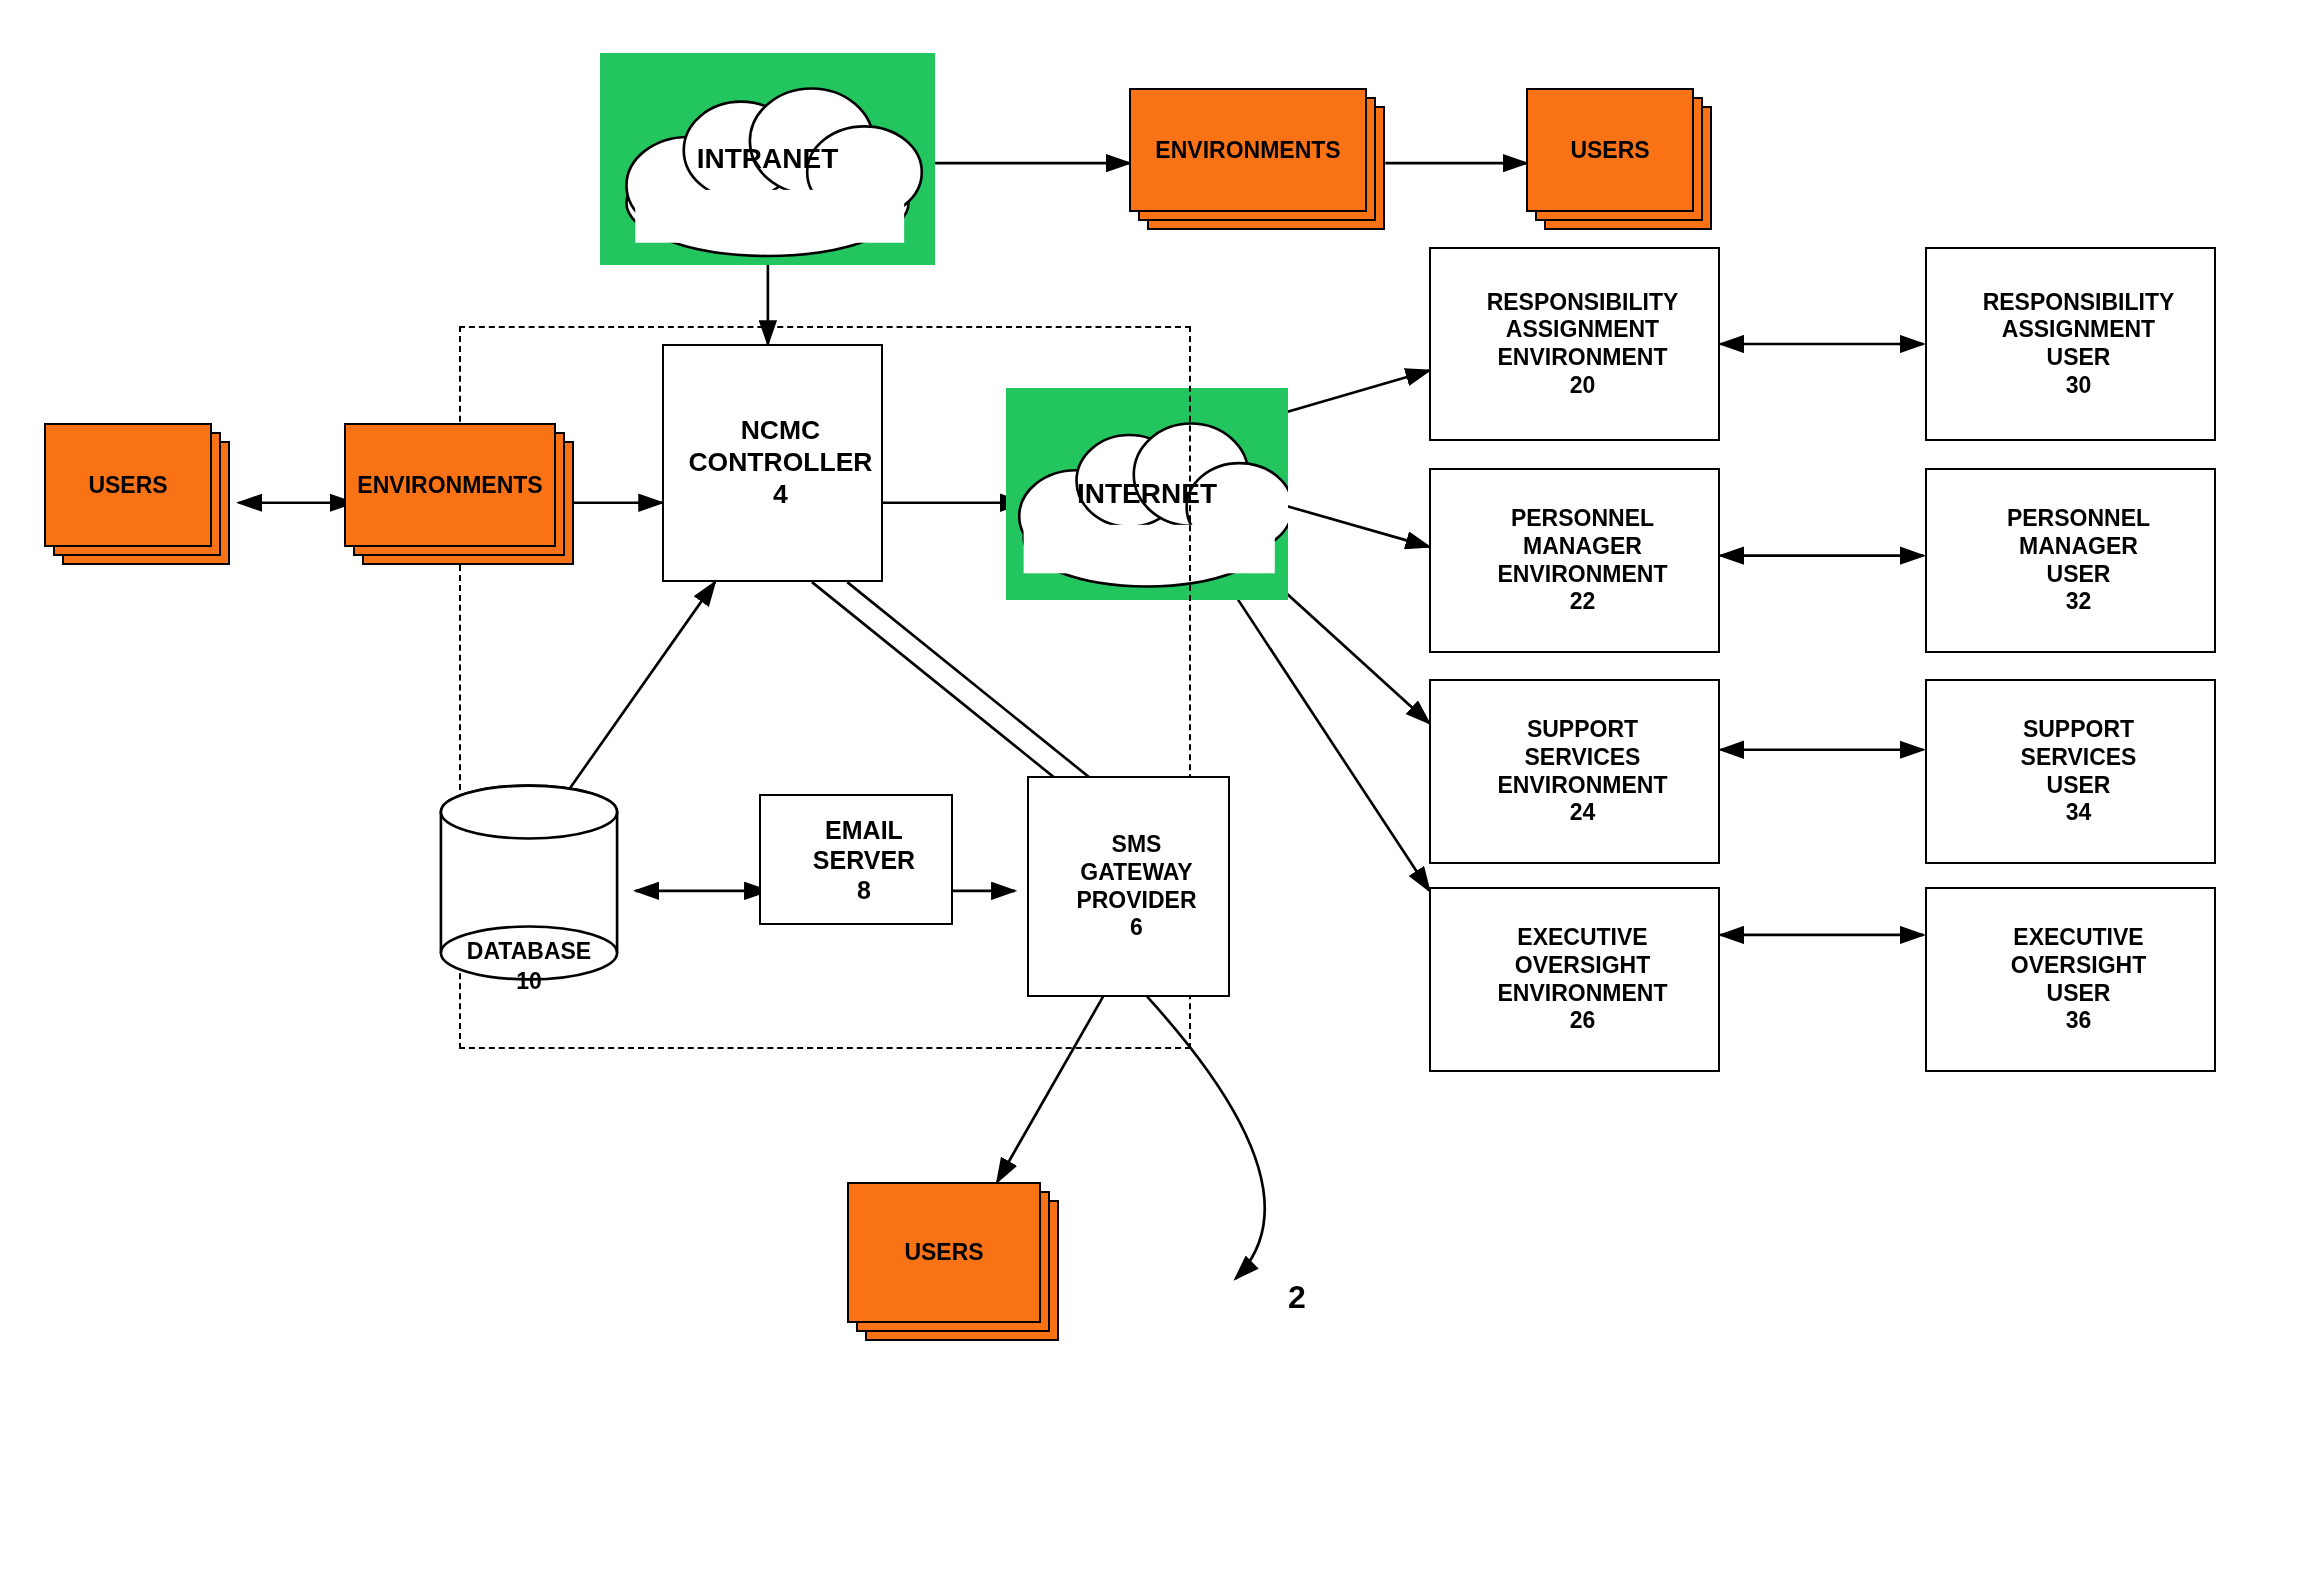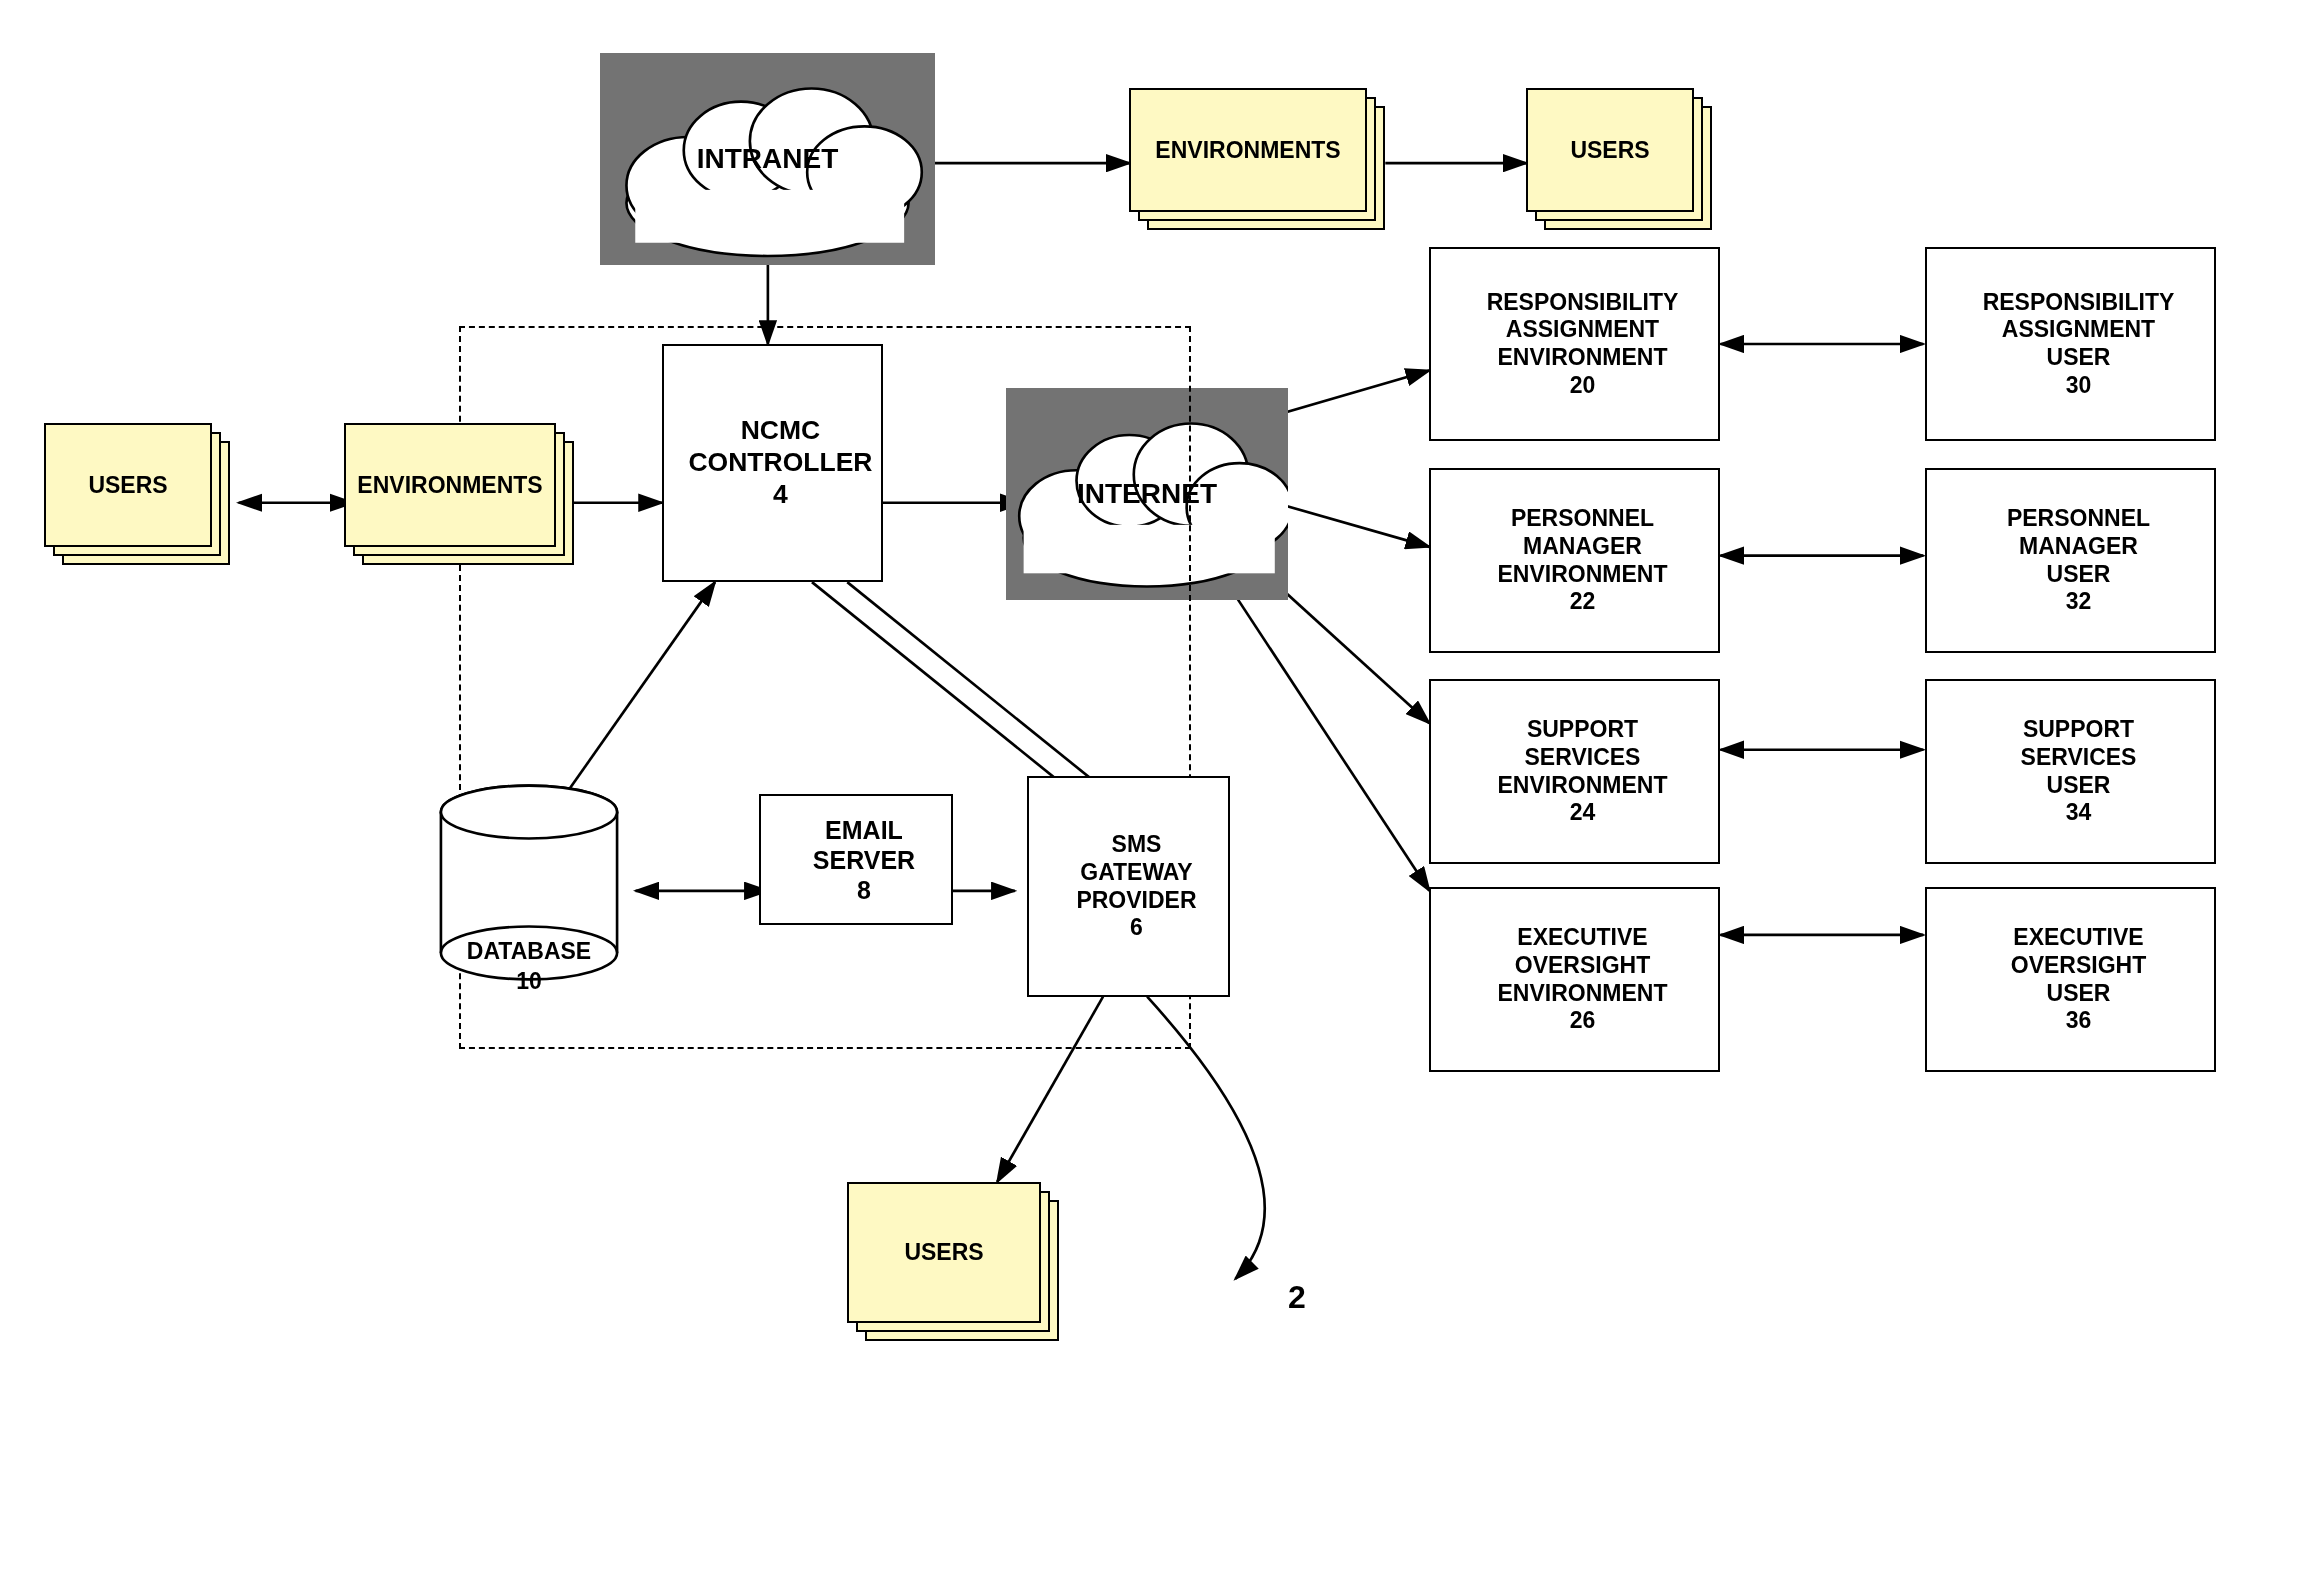--- a/index.html
+++ b/index.html
@@ -38,21 +38,21 @@
 
     .box-dashed-outer {
       position: absolute;
       border: 2.6px dashed #000;
       background: transparent;
     }
 
     
     .cloud {
       position: absolute;
-      background: #737373;
+      background: #22c55e;
       display: flex;
       align-items: center;
       justify-content: center;
       text-align: center;
       font-size: 25px;
       font-weight: bold;
       font-family: Arial, sans-serif;
     }
 
     .cloud svg {
@@ -69,21 +69,21 @@
       font-weight: bold;
     }
 
     
     .stacked {
       position: absolute;
     }
     .stacked-page {
       position: absolute;
       border: 2.6px solid #000;
-      background: #fef9c3;
+      background: #f97316;
     }
 
     
     .database {
       position: absolute;
     }
 
     
     .arrows-svg {
       position: absolute;

